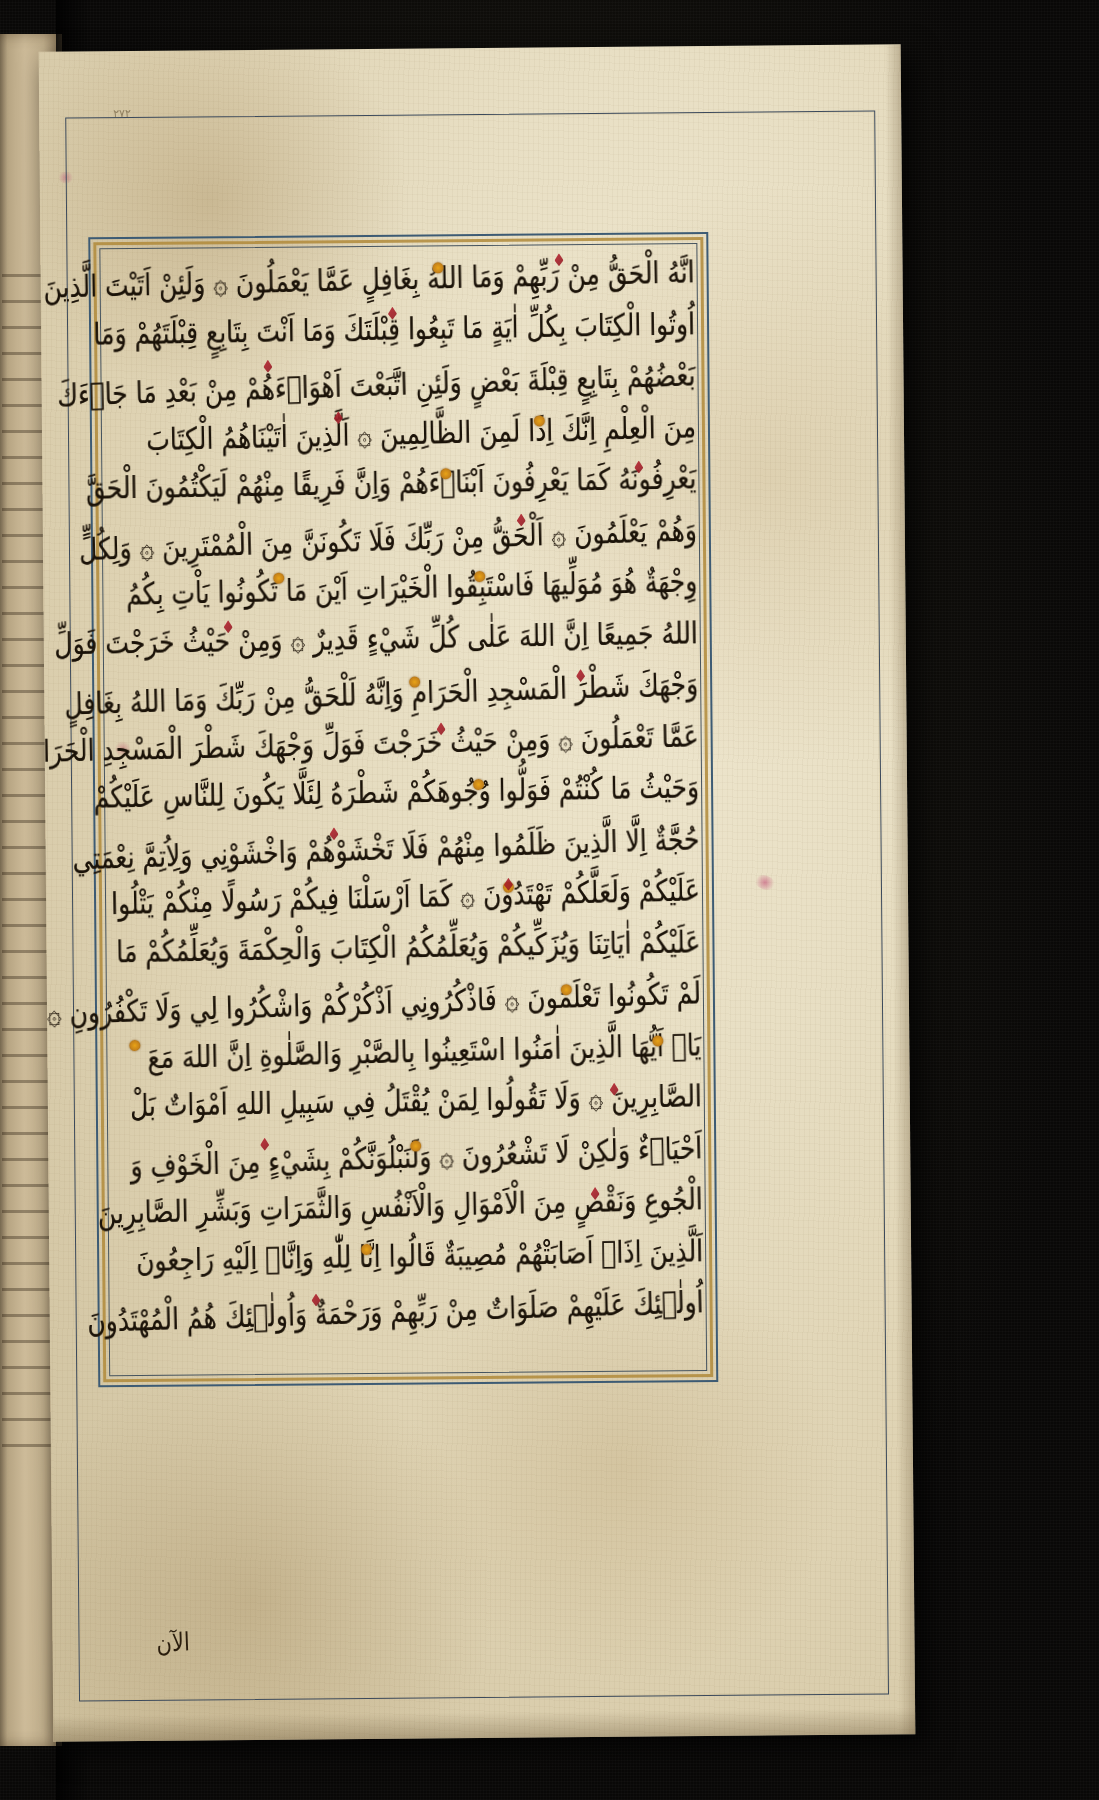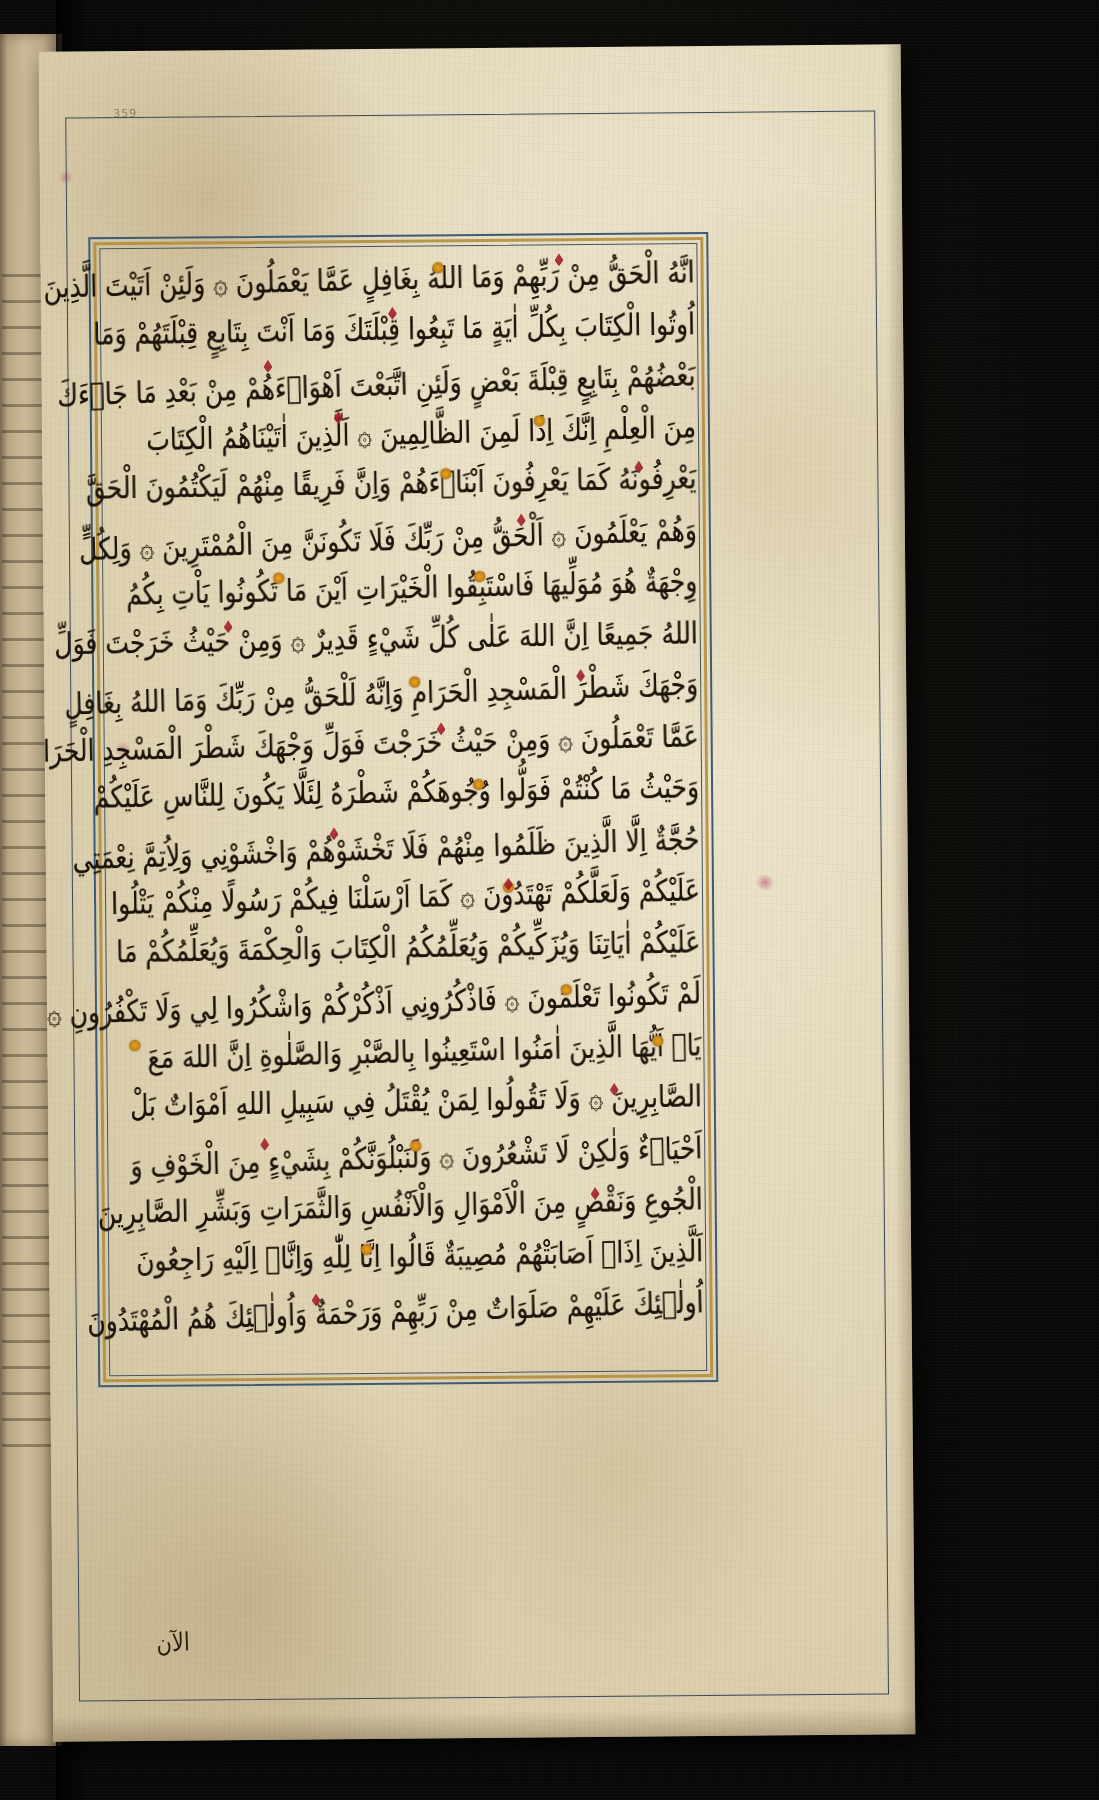--- a/index.html
+++ b/index.html
@@ -271,21 +271,21 @@
     <div class="stain-a"></div>
     <div class="stain-b"></div>
     <div class="stain-c"></div>
     <div class="stain-d"></div>
     <div class="grain"></div>
 
     <div class="spot pink-1"></div>
     <div class="spot pink-2"></div>
     <div class="spot pink-3"></div>
 
-    <div class="corner-note">359</div>
+    <div class="corner-note">٢٧٢</div>
 
     <div class="frame-outer"></div>
 
     <div class="frame-inner-wrap">
       <div class="frame-blue"></div>
       <div class="frame-gold"></div>
       <div class="frame-thin"></div>
     </div>
 
     <div class="text-block">

